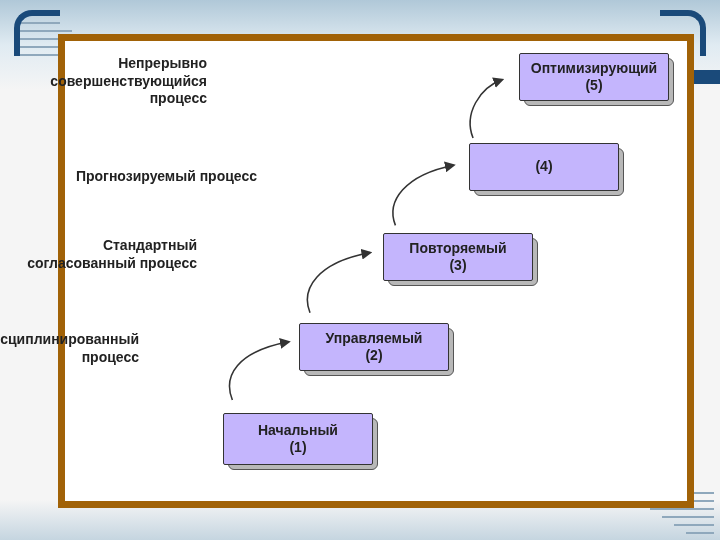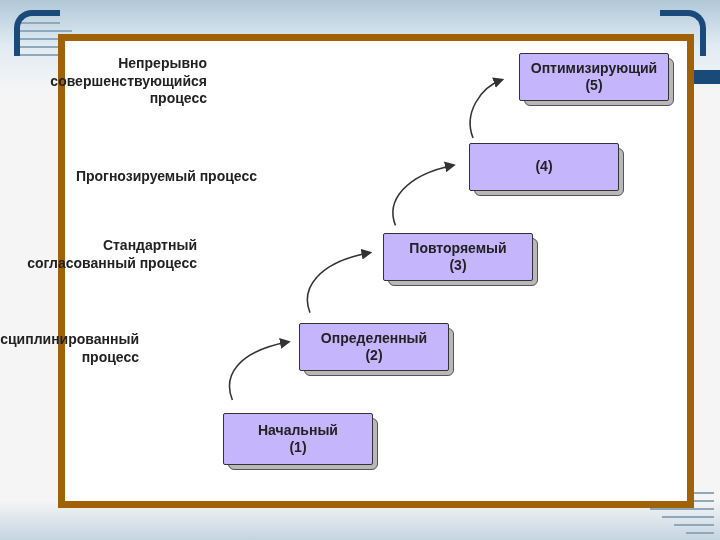--- a/index.html
+++ b/index.html
@@ -178,21 +178,21 @@
     <div class="shadow"></div>
     <div class="box">
       <span>Повторяемый</span>
       <span>(3)</span>
     </div>
   </div>
 
   <div class="stage" style="top:282px; left:234px; width:150px; height:48px;">
     <div class="shadow"></div>
     <div class="box">
-      <span>Определенный</span>
+      <span>Управляемый</span>
       <span>(2)</span>
     </div>
   </div>
 
   <div class="stage" style="top:372px; left:158px; width:150px; height:52px;">
     <div class="shadow"></div>
     <div class="box">
       <span>Начальный</span>
       <span>(1)</span>
     </div>

